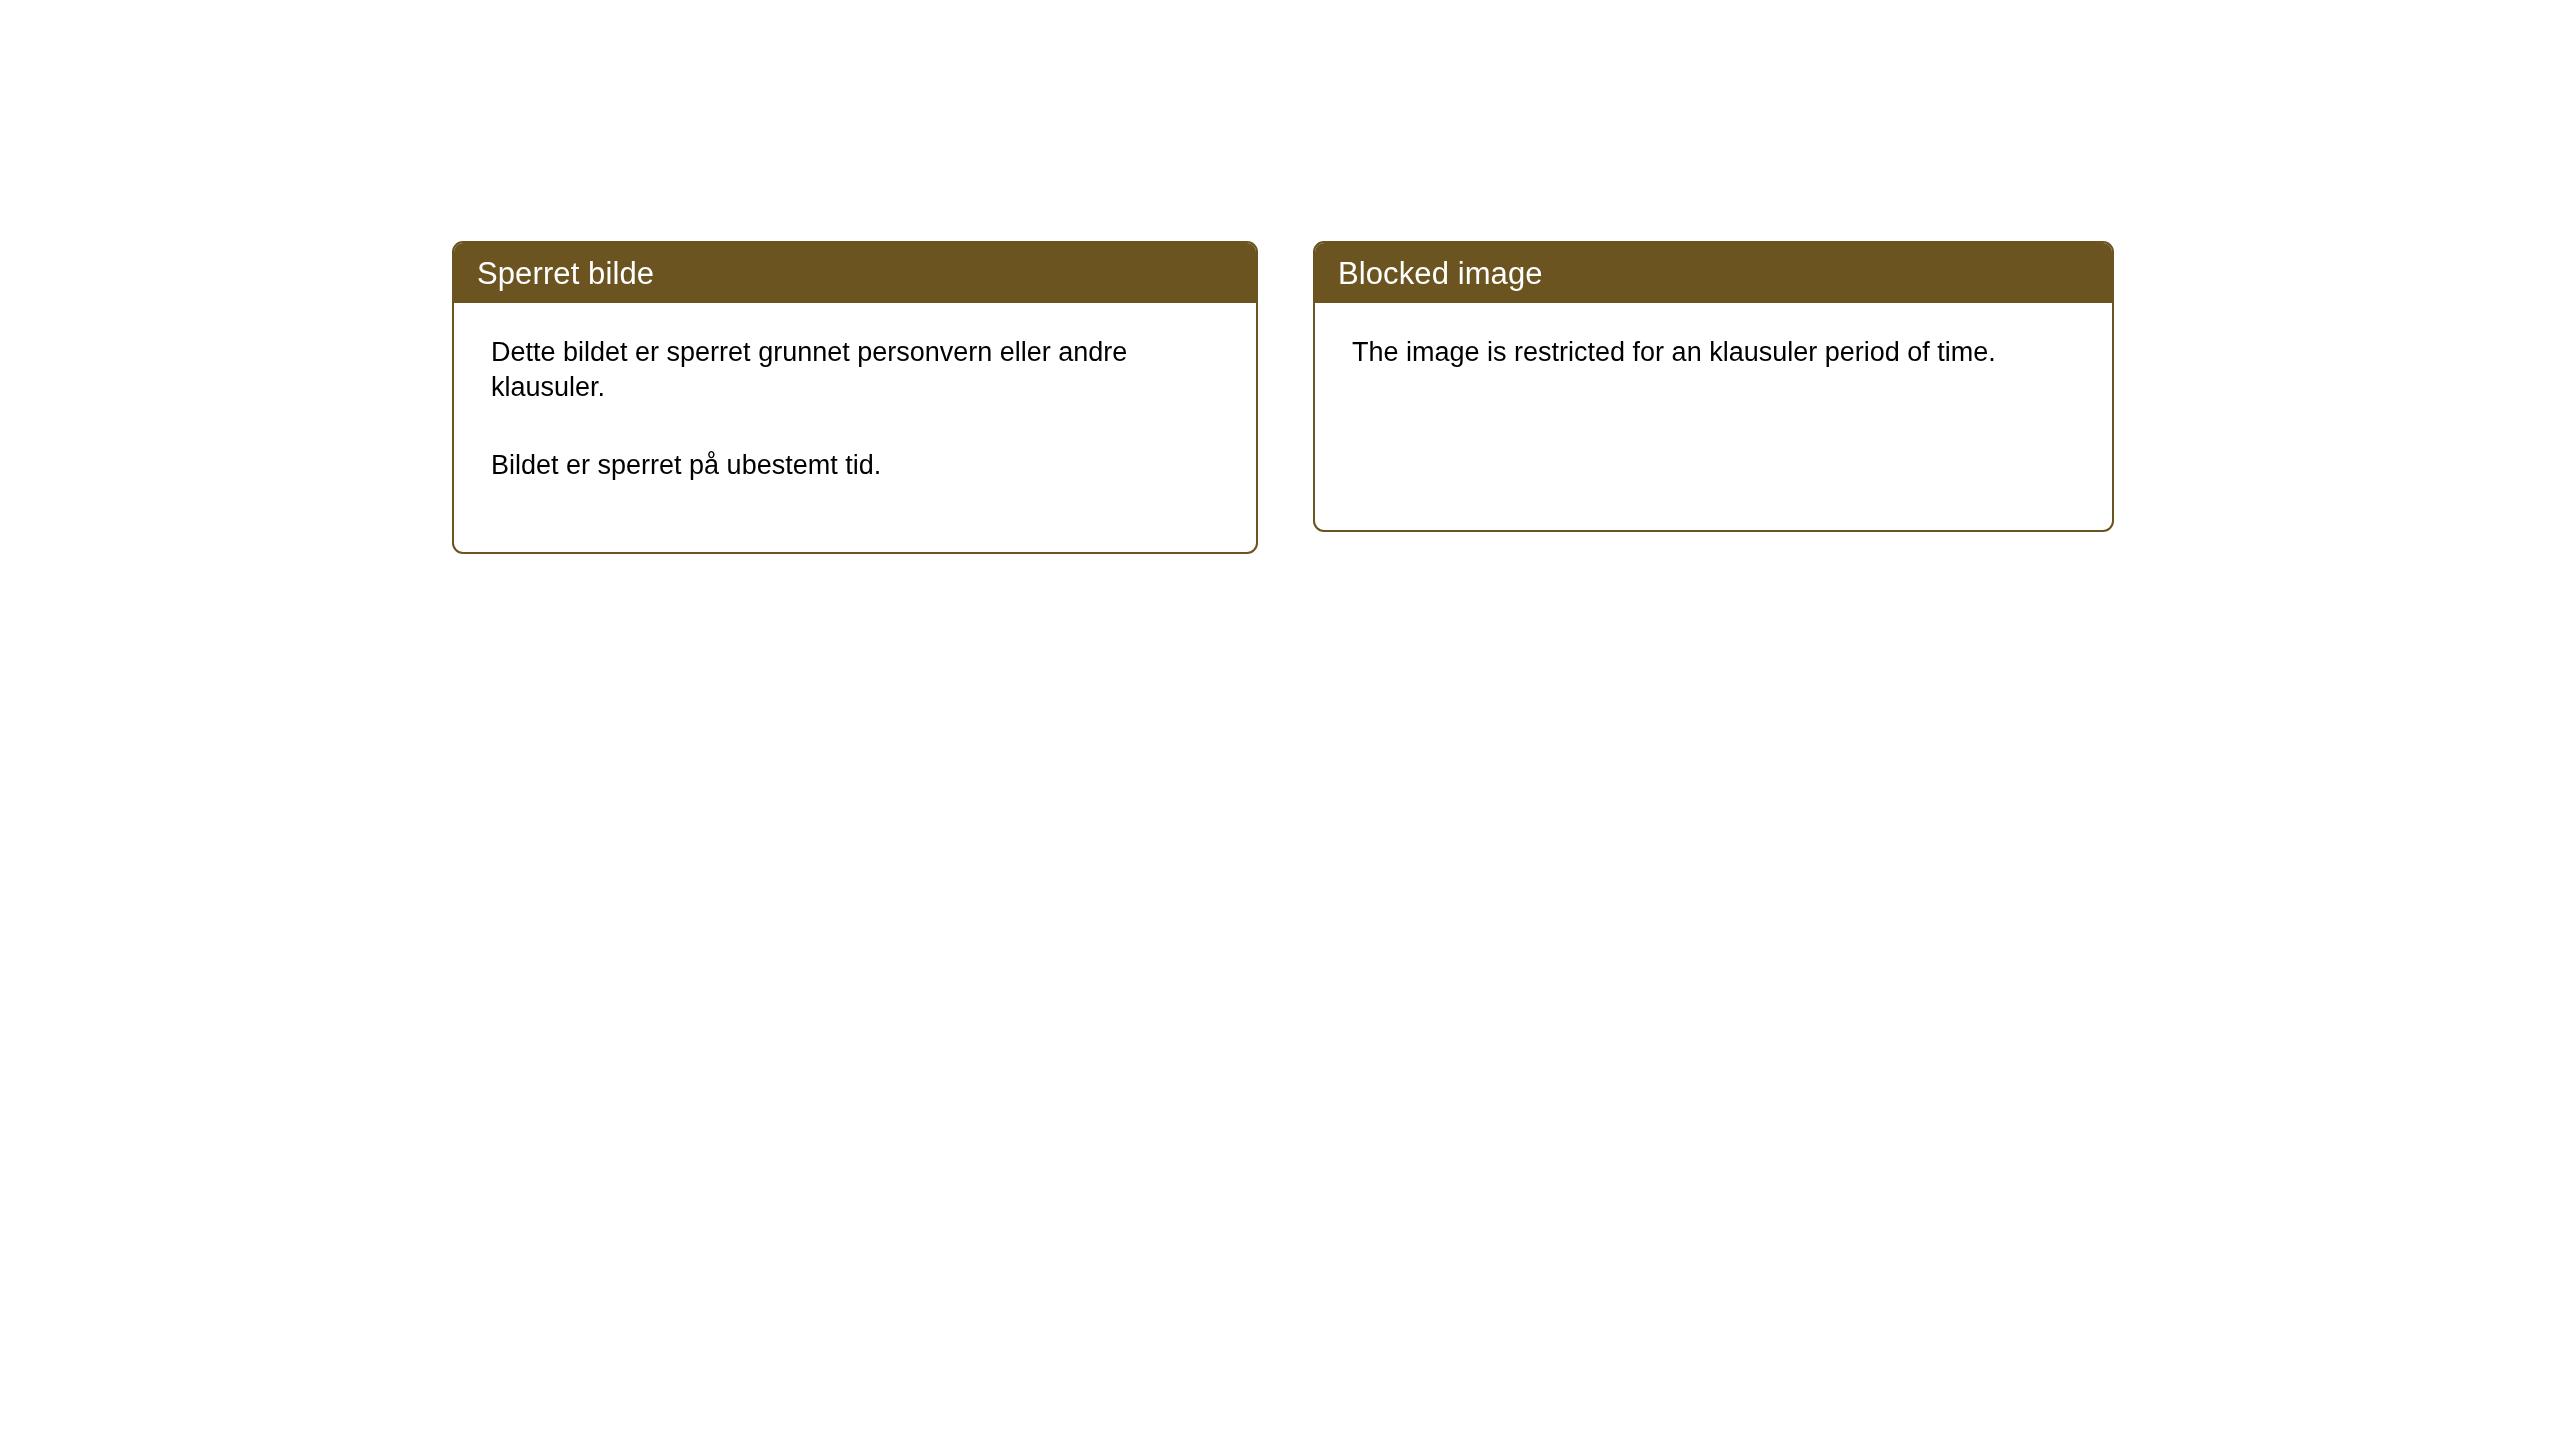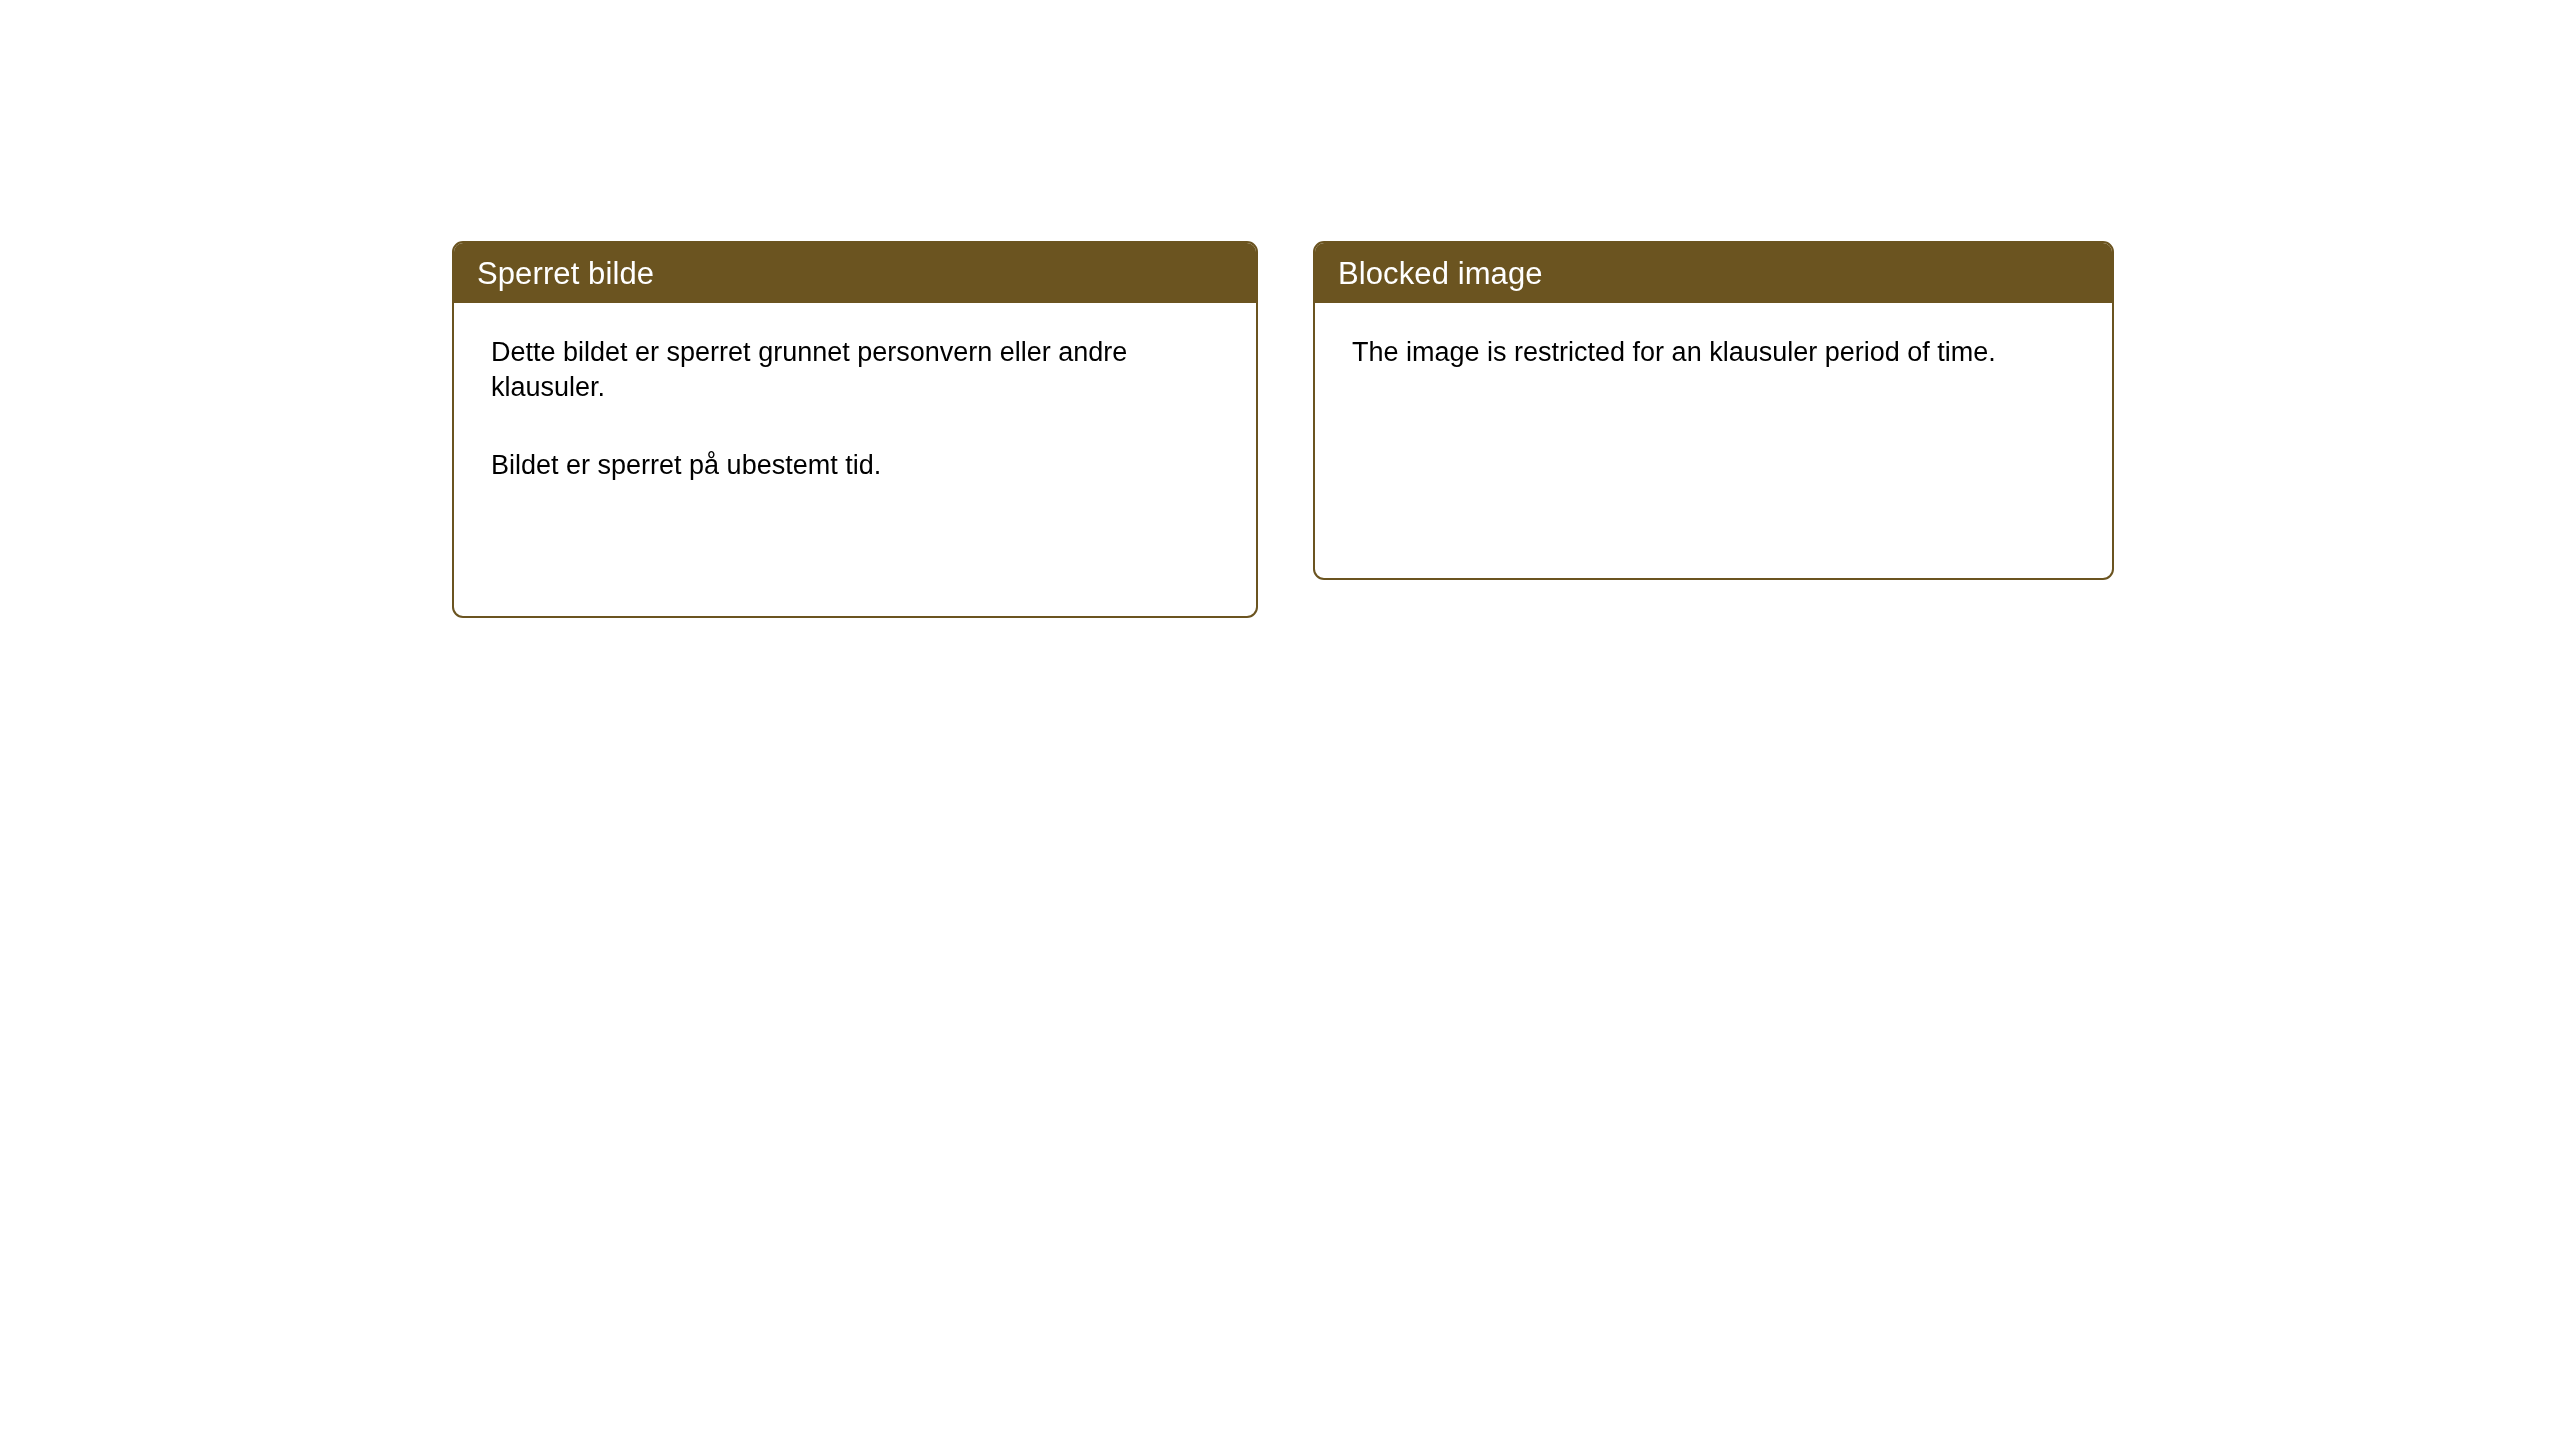--- a/index.html
+++ b/index.html
@@ -27,28 +27,28 @@
     background: #ffffff;
     border: 2px solid #6b5420;
     border-radius: 11px;
     overflow: hidden;
   }
 
   .notice-card.left {
     left: 452px;
     top: 241px;
     width: 806px;
-    height: 377px;
+    height: 313px;
   }
 
   .notice-card.right {
     left: 1313px;
     top: 241px;
     width: 801px;
-    height: 339px;
+    height: 291px;
   }
 
   .card-header {
     box-sizing: border-box;
     width: 100%;
     height: 60px;
     background: #6b5420;
     display: flex;
     align-items: center;
     padding: 0 0 0 23px;

